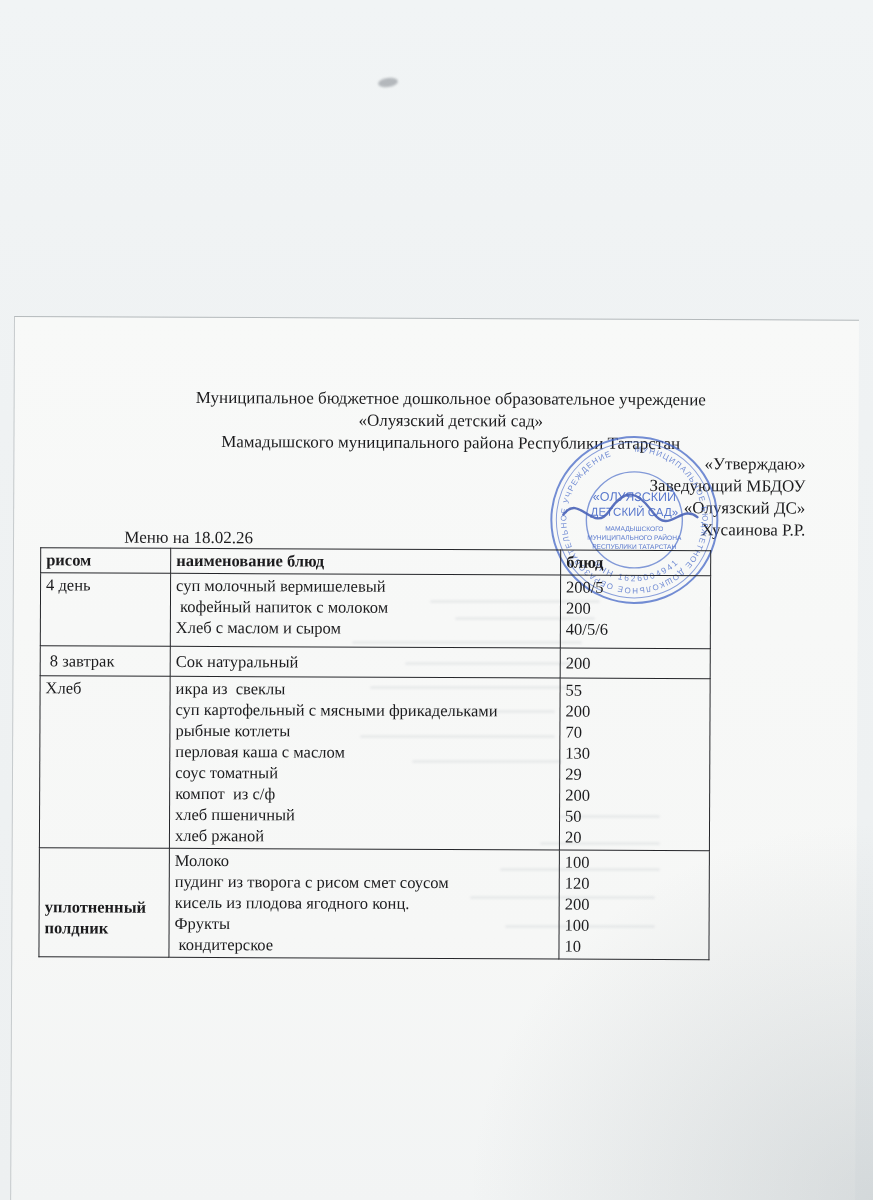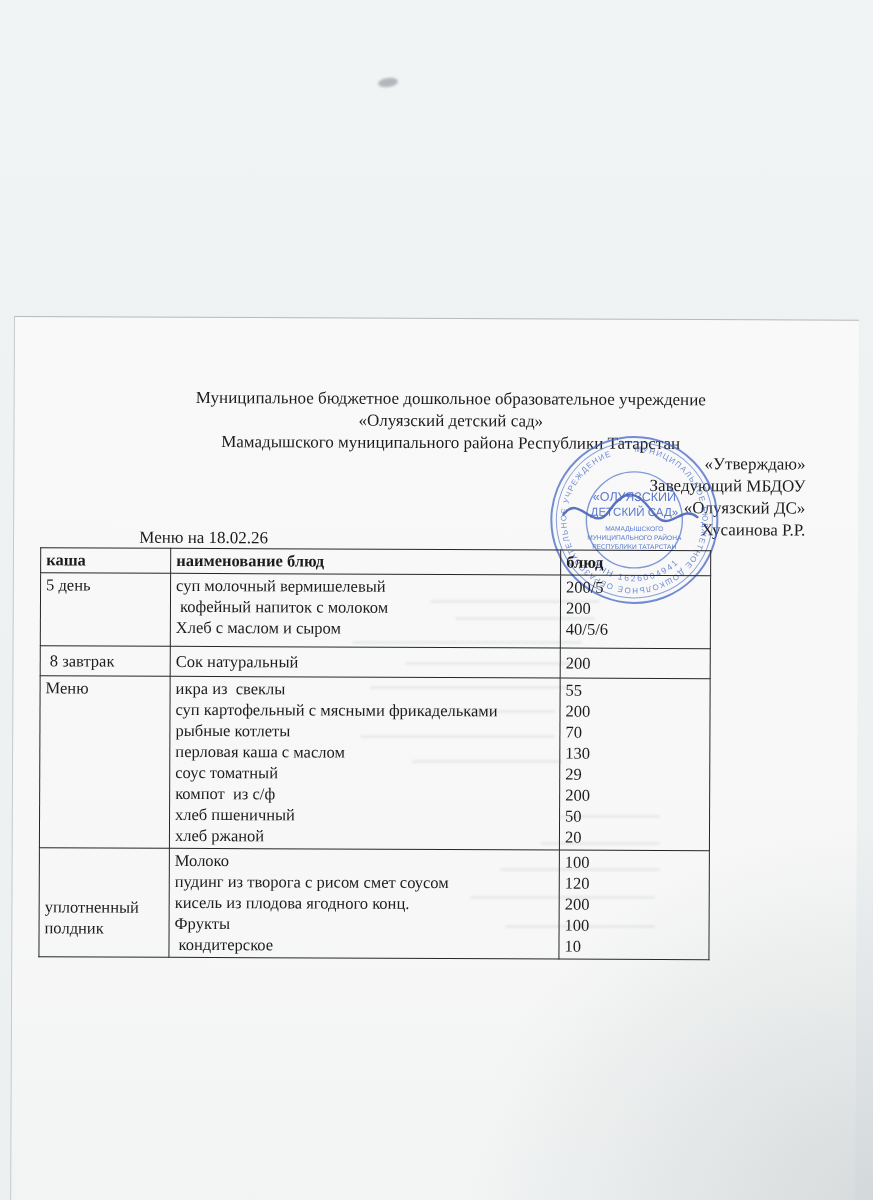--- a/index.html
+++ b/index.html
@@ -43,21 +43,21 @@
   }
   .header {
     position:absolute; left:70px; top:388px; width:760px;
     text-align:center; font-size:17px; line-height:22px;
   }
   .approval {
     position:absolute; right:68px; top:452px; width:340px;
     text-align:right; font-size:17px; line-height:22px;
   }
   .menu-title {
-    position:absolute; left:139px; top:529px; font-size:17px;
+    position:absolute; left:124px; top:529px; font-size:17px;
   }
   table.menu-table {
     position:absolute; left:40px; top:549px; width:670px;
     border-collapse:collapse; table-layout:fixed;
     font-size:16.5px; line-height:21px;
   }
   .menu-table col.c1 { width:130px; }
   .menu-table col.c2 { width:390px; }
   .menu-table col.c3 { width:150px; }
   .menu-table th, .menu-table td {
@@ -67,21 +67,21 @@
     text-align:left;
     white-space:pre-wrap;
     overflow:hidden;
   }
   .menu-table th { font-weight:bold; height:23px; }
   tr.r0 td { height:73px; }
   tr.r1 td { height:30px; }
   tr.r2 td { height:170px; }
   tr.r3 td { height:96px; }
   td.day-mid { vertical-align:middle; }
-  tr.r3 td.day-mid { padding-top:32px; }
+  tr.r3 td.day-mid { padding-top:32px;font-weight:bold; }
   .stamp {
     position:absolute; left:545px; top:430px; width:178px; height:178px;
     opacity:0.85;
   }
 </style>
 </head>
 <body>
 
 <div class="canvas">
 
@@ -144,42 +144,42 @@
     <div class="menu-title">Меню на 18.02.26</div>
 
     <table class="menu-table">
       <colgroup>
           <col class="c1">
           <col class="c2">
           <col class="c3">
         </colgroup>
       <thead>
         <tr>
-          <th>каша</th>
+          <th>рисом</th>
           <th>наименование блюд</th>
           <th>блюд</th>
         </tr>
       </thead>
       <tbody>
         <tr class="r0">
-          <td>5 день</td>
+          <td>4 день</td>
           <td>суп молочный вермишелевый
  кофейный напиток с молоком
 Хлеб с маслом и сыром</td>
           <td>200/5
 200
 40/5/6</td>
         </tr>
         <tr class="r1">
           <td class="day-mid"> 8 завтрак</td>
           <td class="day-mid">Сок натуральный</td>
           <td class="day-mid">200</td>
         </tr>
         <tr class="r2">
-          <td>Меню</td>
+          <td>Хлеб</td>
           <td>икра из  свеклы
 суп картофельный с мясными фрикадельками
 рыбные котлеты
 перловая каша с маслом
 соус томатный
 компот  из с/ф
 хлеб пшеничный
 хлеб ржаной</td>
           <td>55
 200

